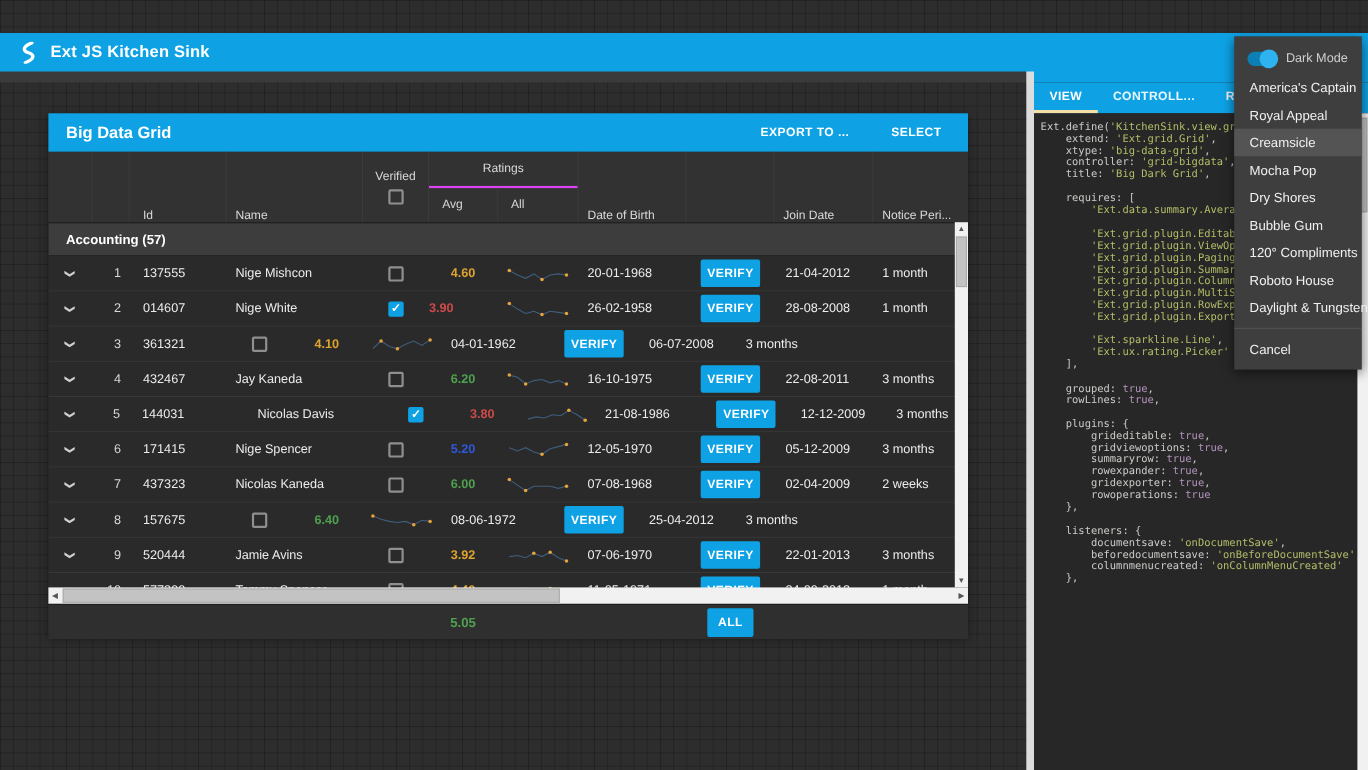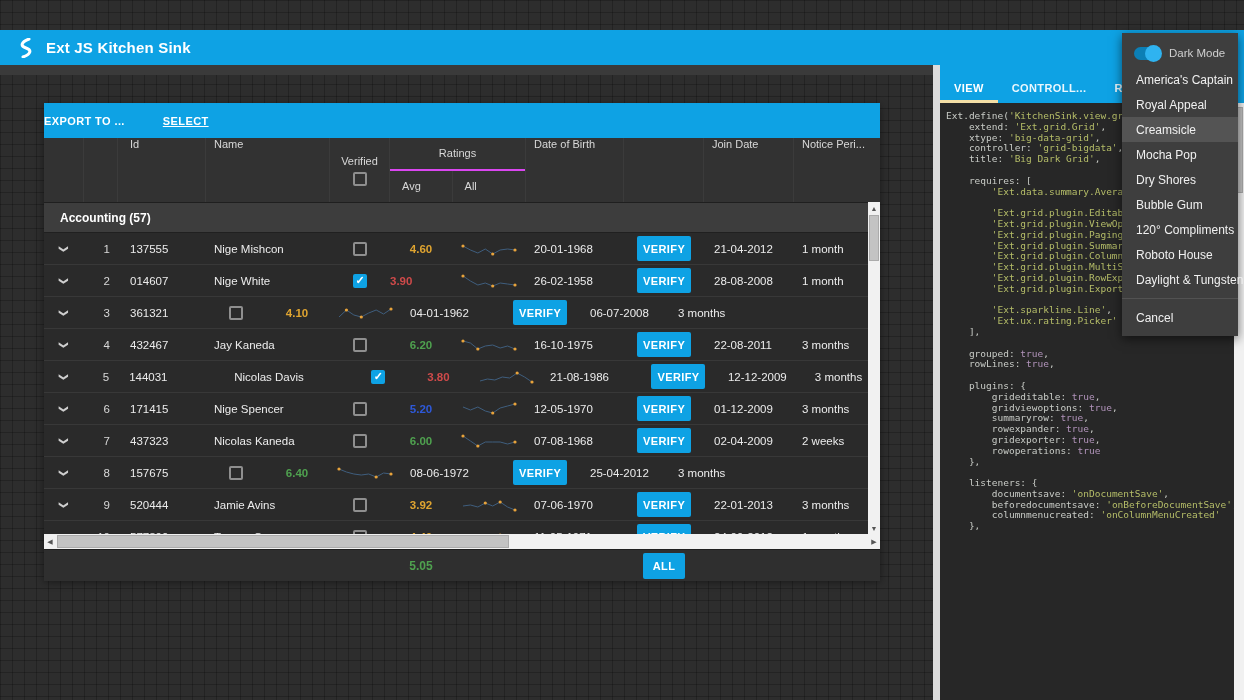--- a/index.html
+++ b/index.html
@@ -25,24 +25,24 @@
   
   .crumbbar{left:0;top:35px;width:935px;height:40px;background:#3a3a3a;display:flex;align-items:center;font-size:11px;font-weight:bold;letter-spacing:.4px;}
   .crumb{color:#2cb5ec;margin:0 14px;cursor:pointer;}
   .crumb:first-child{margin-left:25px;}
   .crumbsep{color:#4f9cc0;font-size:10px;}
   
   .gridpanel{left:44px;top:103px;width:836px;height:477px;background:#2a2a2a;box-shadow:0 2px 8px rgba(0,0,0,.45);z-index:4;}
   .gtitlebar{height:35px;background:#0ea2e4;display:flex;align-items:center;color:#fff;}
   .gtitle{font-size:15px;font-weight:bold;margin-left:16px;flex:1;}
   .gtbtn{font-size:11px;font-weight:bold;letter-spacing:.4px;margin-right:38px;cursor:pointer;}
-  .gtbtn:last-child{margin-right:12px;text-decoration:underline;}
+  .gtbtn:last-child{margin-right:24px;}
   
   .ghead{height:64px;background:#323232;display:flex;border-bottom:1px solid #1f1f1f;color:#d8d8d8;font-size:11px;}
-  .hcell{display:flex;align-items:flex-start;box-sizing:border-box;border-right:1px solid #3b3b3b;height:64px;}
+  .hcell{display:flex;align-items:flex-end;box-sizing:border-box;border-right:1px solid #3b3b3b;height:64px;}
   .hlabel{padding-left:8px;}
   .ratinggroup{flex-direction:column;align-items:stretch;padding:0;}
   .ratingtop{height:31px;display:flex;align-items:center;justify-content:center;border-bottom:2px solid #d946ef;}
   .ratingbottom{display:flex;height:32px;}
   .ratingbottom .sub{display:flex;align-items:center;padding-left:12px;box-sizing:border-box;}
   .ratingbottom .sub + .sub{border-left:1px solid #3b3b3b;}
   .vhead{flex-direction:column;justify-content:center;gap:5px;align-items:center;}
   
   .cb{width:14px;height:14px;border:2px solid #8f8f8f;border-radius:2px;box-sizing:border-box;background:transparent;}
   .cb.checked{border:none;background:#0ea2e4;color:#fff;font-size:11px;font-weight:bold;display:flex;align-items:center;justify-content:center;}
@@ -119,20 +119,21 @@
     <span class="crumbsep">❯</span>
     <span class="crumb">GRIDS</span>
     <span class="crumbsep">❯</span>
     <span class="crumb">ADVANCED FEATURES</span>
     <span class="crumbsep">❯</span>
     <span class="crumb">BIG DATA</span>
   </div>
 
 <div class="abs gridpanel">
   <div class="gtitlebar">
+    <span class="gtitle">Big Data Grid</span>
     <span class="gtbtn">EXPORT TO ...</span>
     <span class="gtbtn">SELECT</span>
   </div>
 
   <div class="ghead">
     <div class="hcell" style="width:40px"></div>
     <div class="hcell" style="width:34px"></div>
     <div class="hcell" style="width:88px">
         <span class="hlabel" style="padding-left:12px">Id</span>
       </div>
@@ -328,21 +329,21 @@
             <svg width="58" height="18">
               <polyline points="3,7 10.428571428571429,10 17.857142857142858,7 25.285714285714285,11 32.714285714285715,13 40.142857142857146,8 47.57142857142857,6 55,4" fill="none" stroke="#3f5e7e" stroke-width="1"></polyline>
               <circle cx="32.714285714285715" cy="13" r="1.6" fill="#e8a33b"></circle>
               <circle cx="55" cy="4" r="1.6" fill="#e8a33b"></circle>
             </svg>
           </div>
           <div class="gcell" style="width: 98px; padding-left: 8px;">12-05-1970</div>
           <div class="gcell" style="width: 80px; justify-content: center;">
             <button class="verifybtn">VERIFY</button>
           </div>
-          <div class="gcell" style="width: 90px; padding-left: 10px;">01-12-2009</div>
+          <div class="gcell" style="width: 90px; padding-left: 10px;">05-12-2009</div>
           <div class="gcell" style="width: 74px; padding-left: 8px;">3 months</div>
         </div>
         <div class="grow">
           <div class="gcell" style="width: 40px; justify-content: center;">
             <span class="chev">❯</span>
           </div>
           <div class="gcell" style="width: 34px; justify-content: flex-end; padding-right: 8px; color: rgb(216, 216, 216);">7</div>
           <div class="gcell" style="width: 88px; padding-left: 12px;">437323</div>
           <div class="gcell" style="width: 124px; padding-left: 8px;">Nicolas Kaneda</div>
           <div class="gcell" style="width: 60px; justify-content: center;">

